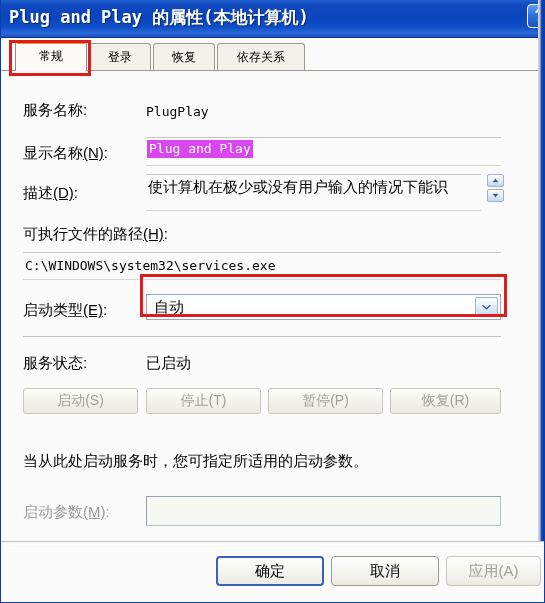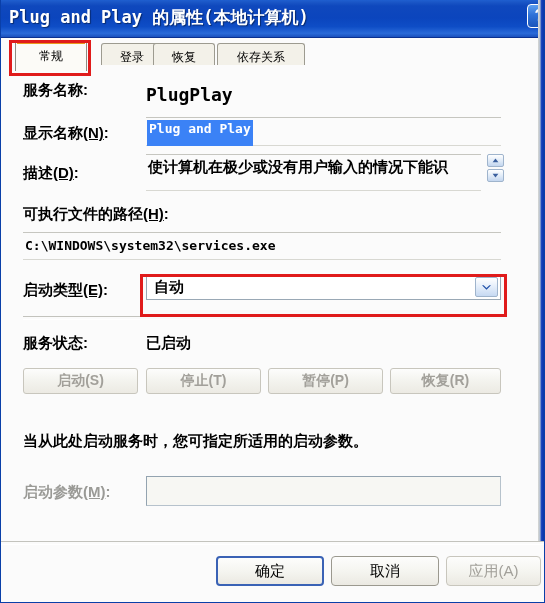--- a/index.html
+++ b/index.html
@@ -111,40 +111,39 @@
   .tabline {
     position: absolute;
     left: 0; top: 32px;
     width: 545px; height: 1px;
     background: #9d9b90;
   }
 
   
   .panel {
     position: absolute;
-    left: 0; top: 65px;
+    left: 0; top: 85px;
     width: 545px;
     height: 470px;
     background: #fbfbfb;
-    font-weight: bold;
   }
 
   .lbl {
     position: absolute;
     font-size: 15px;
     color: #000000;
     white-space: nowrap;
   }
   .lbl .acc { text-decoration: underline; }
   .lbl.disabled { color: #9a9a96; }
 
   .val {
     position: absolute;
     font-family: "DejaVu Sans Mono", monospace;
-    font-size: 18px;
+    font-size: 13px;
     color: #000000;
     white-space: nowrap;
   }
   .val-cn {
     position: absolute;
     font-size: 15px;
     color: #000000;
     white-space: nowrap;
   }
 
@@ -165,23 +164,23 @@
     border-bottom: 1px solid #d8d8d2;
   }
   .field-text {
     position: absolute;
     font-family: "DejaVu Sans Mono", monospace;
     font-size: 13px;
     color: #000;
     white-space: nowrap;
   }
   .selected-text {
-    background: #3b82f6;
+    background: #d946ef;
     color: #ffffff;
-    padding: 1px 2px 10px 2px;
+    padding: 1px 2px 2px 2px;
     text-align: right;
   }
 
   
   .spinner {
     position: absolute;
     width: 17px;
     display: flex;
     flex-direction: column;
     gap: 2px;
@@ -320,21 +319,21 @@
         <span class="glyph">✕</span>
       </div>
     </div>
   </div>
 
   <div class="tabstrip">
     <div class="tabline"></div>
     <div class="tab active" style="left:14px; width:72px;">
       <span>常规</span>
     </div>
-    <div class="tab" style="left:100px; width:62px;">
+    <div class="tab" style="left:88px; width:62px;">
       <span>登录</span>
     </div>
     <div class="tab" style="left:152px; width:62px;">
       <span>恢复</span>
     </div>
     <div class="tab" style="left:216px; width:88px;">
       <span>依存关系</span>
     </div>
   </div>
 

